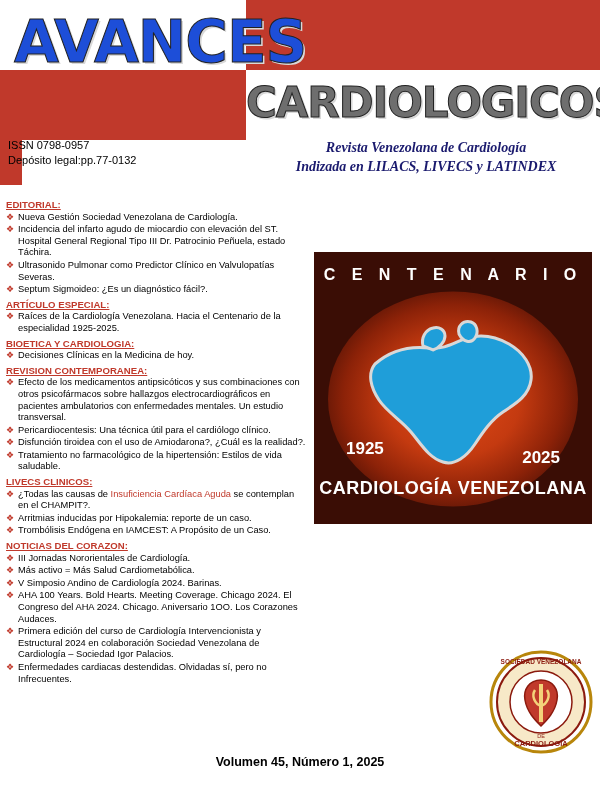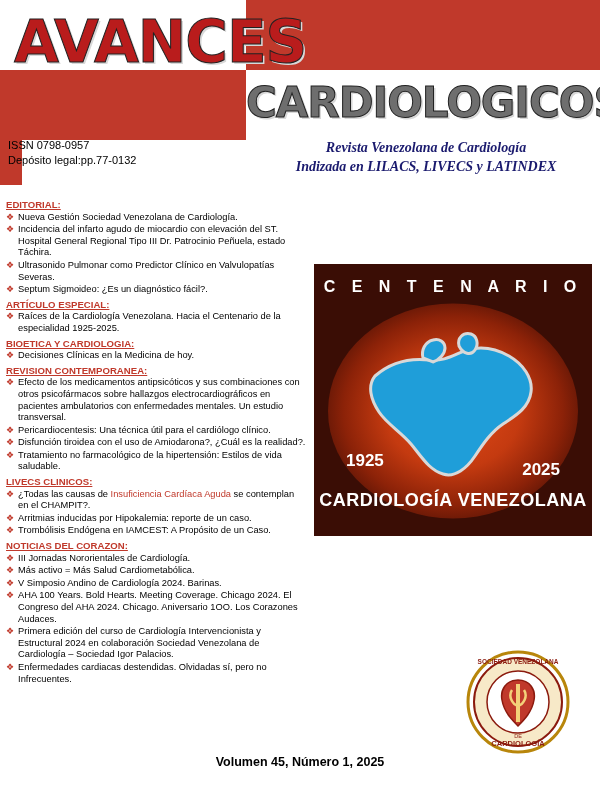--- a/index.html
+++ b/index.html
@@ -25,21 +25,21 @@
   .red-block-mid{
     position:absolute;left:22px;top:70px;width:224px;height:70px;
     background:#c0392b;
   }
   .title-avances{
     position:absolute;left:14px;top:8px;
     font-family:"DejaVu Sans", sans-serif;
     font-weight:bold;
     font-size:58px;
     letter-spacing:-1px;
-    color:#b91c1c;
+    color:#1d4ed8;
     -webkit-text-stroke:1px #222;
     text-shadow:2px 2px 0 #d8d8d8;
     z-index:5;
   }
   .title-cardiologicos{
     position:absolute;left:246px;top:78px;
     font-family:"DejaVu Sans", sans-serif;
     font-weight:bold;
     font-size:42px;
     letter-spacing:-1px;
@@ -80,21 +80,20 @@
     color:#c0392b;margin-right:4px;font-size:9px;line-height:11.6px;
   }
   .item-text{flex:1;}
   .hl{color:#c0392b;}
 
   
   .cover-art{
     position:absolute;left:314px;top:56px;width:278px;height:272px;
     background:#3a0d05;
     overflow:hidden;
-    margin-top:12px;
   }
   .glow{
     position:absolute;left:50%;top:54%;transform:translate(-50%,-50%);
     width:250px;height:215px;
     border-radius:50%;
     background:radial-gradient(ellipse at center, #e24b18 0%, #c43a10 38%, #8c2208 62%, #4a1005 82%, #3a0d05 100%);
   }
   .venezuela-wrap{
     position:absolute;left:50%;top:53%;transform:translate(-50%,-50%);
     width:180px;height:160px;
@@ -110,21 +109,21 @@
   .year-right{
     position:absolute;right:32px;top:196px;color:#fff;font-size:17px;font-weight:bold;
   }
   .cardio-venez{
     position:absolute;left:0;top:226px;width:278px;text-align:center;
     color:#fff;font-size:18px;font-weight:bold;letter-spacing:.5px;
   }
 
   
   .logo{
-    position:absolute;left:466px;top:650px;width:104px;height:104px;
+    position:absolute;left:489px;top:650px;width:104px;height:104px;
   }
   .volumen{
     position:absolute;left:150px;top:742px;width:300px;text-align:center;
     font-weight:bold;font-size:12.5px;margin-top:13px;
   }
 </style>
 </head>
 <body>
 
 <div class="masthead">

